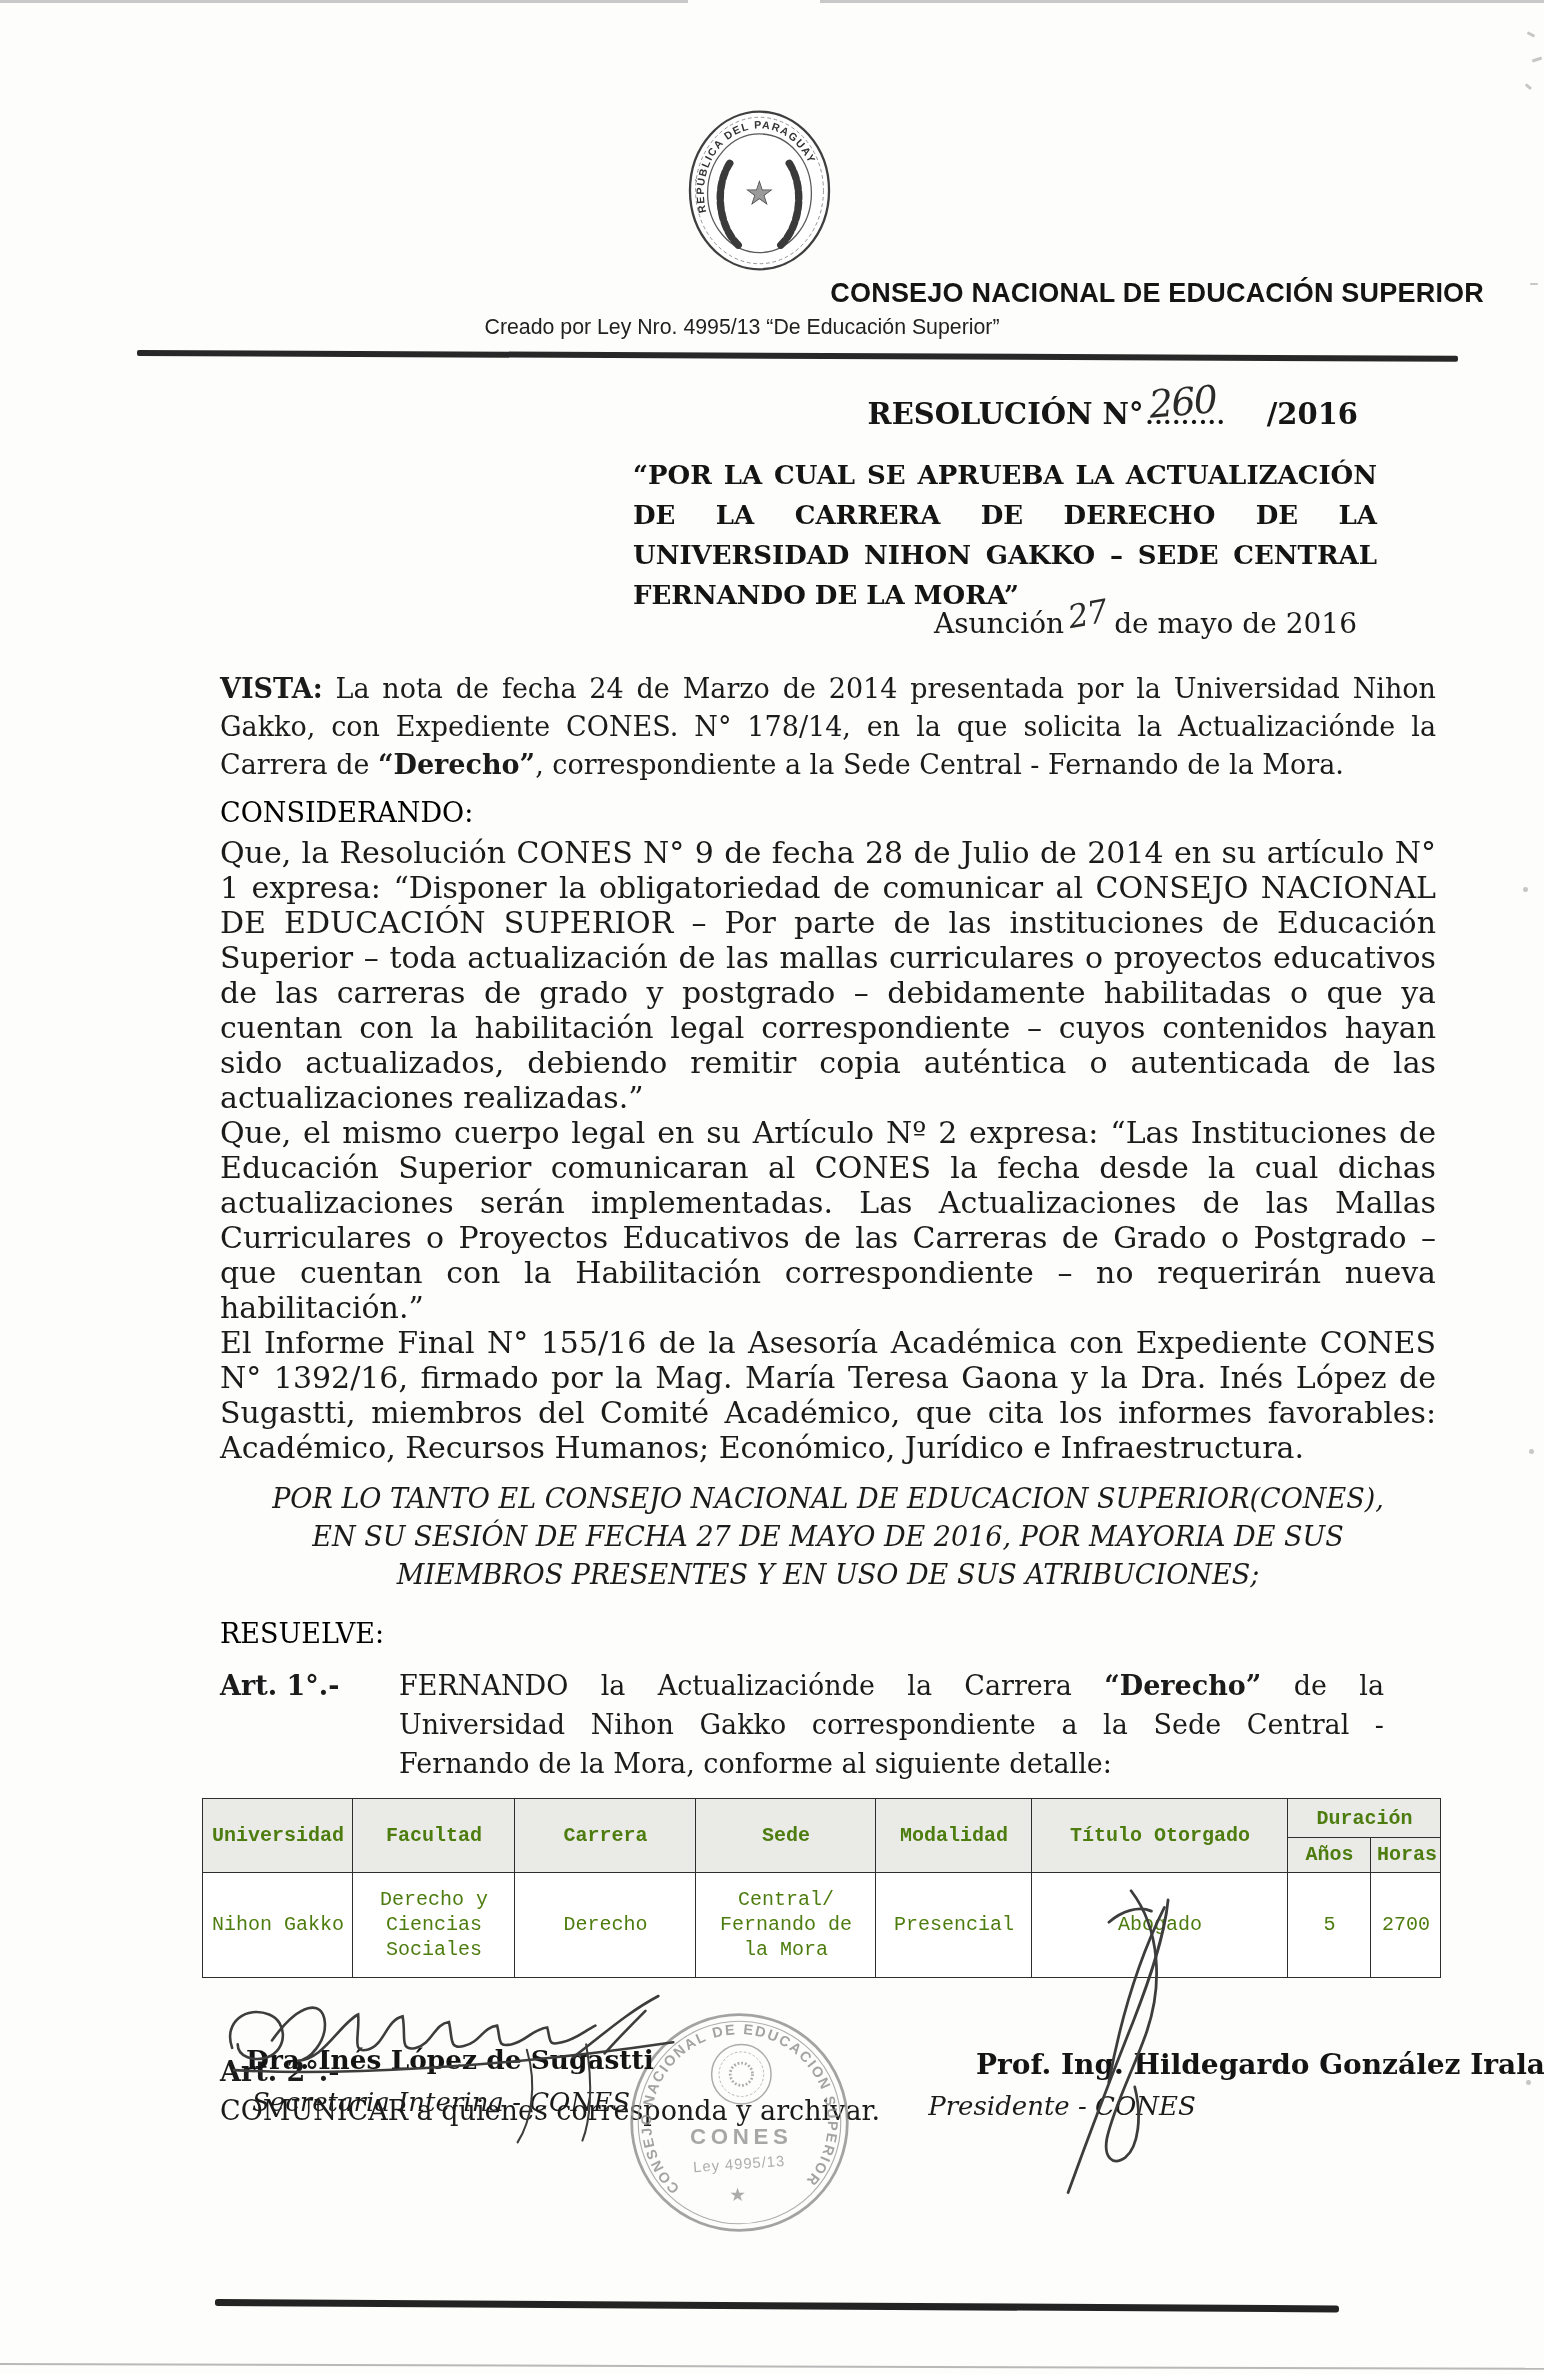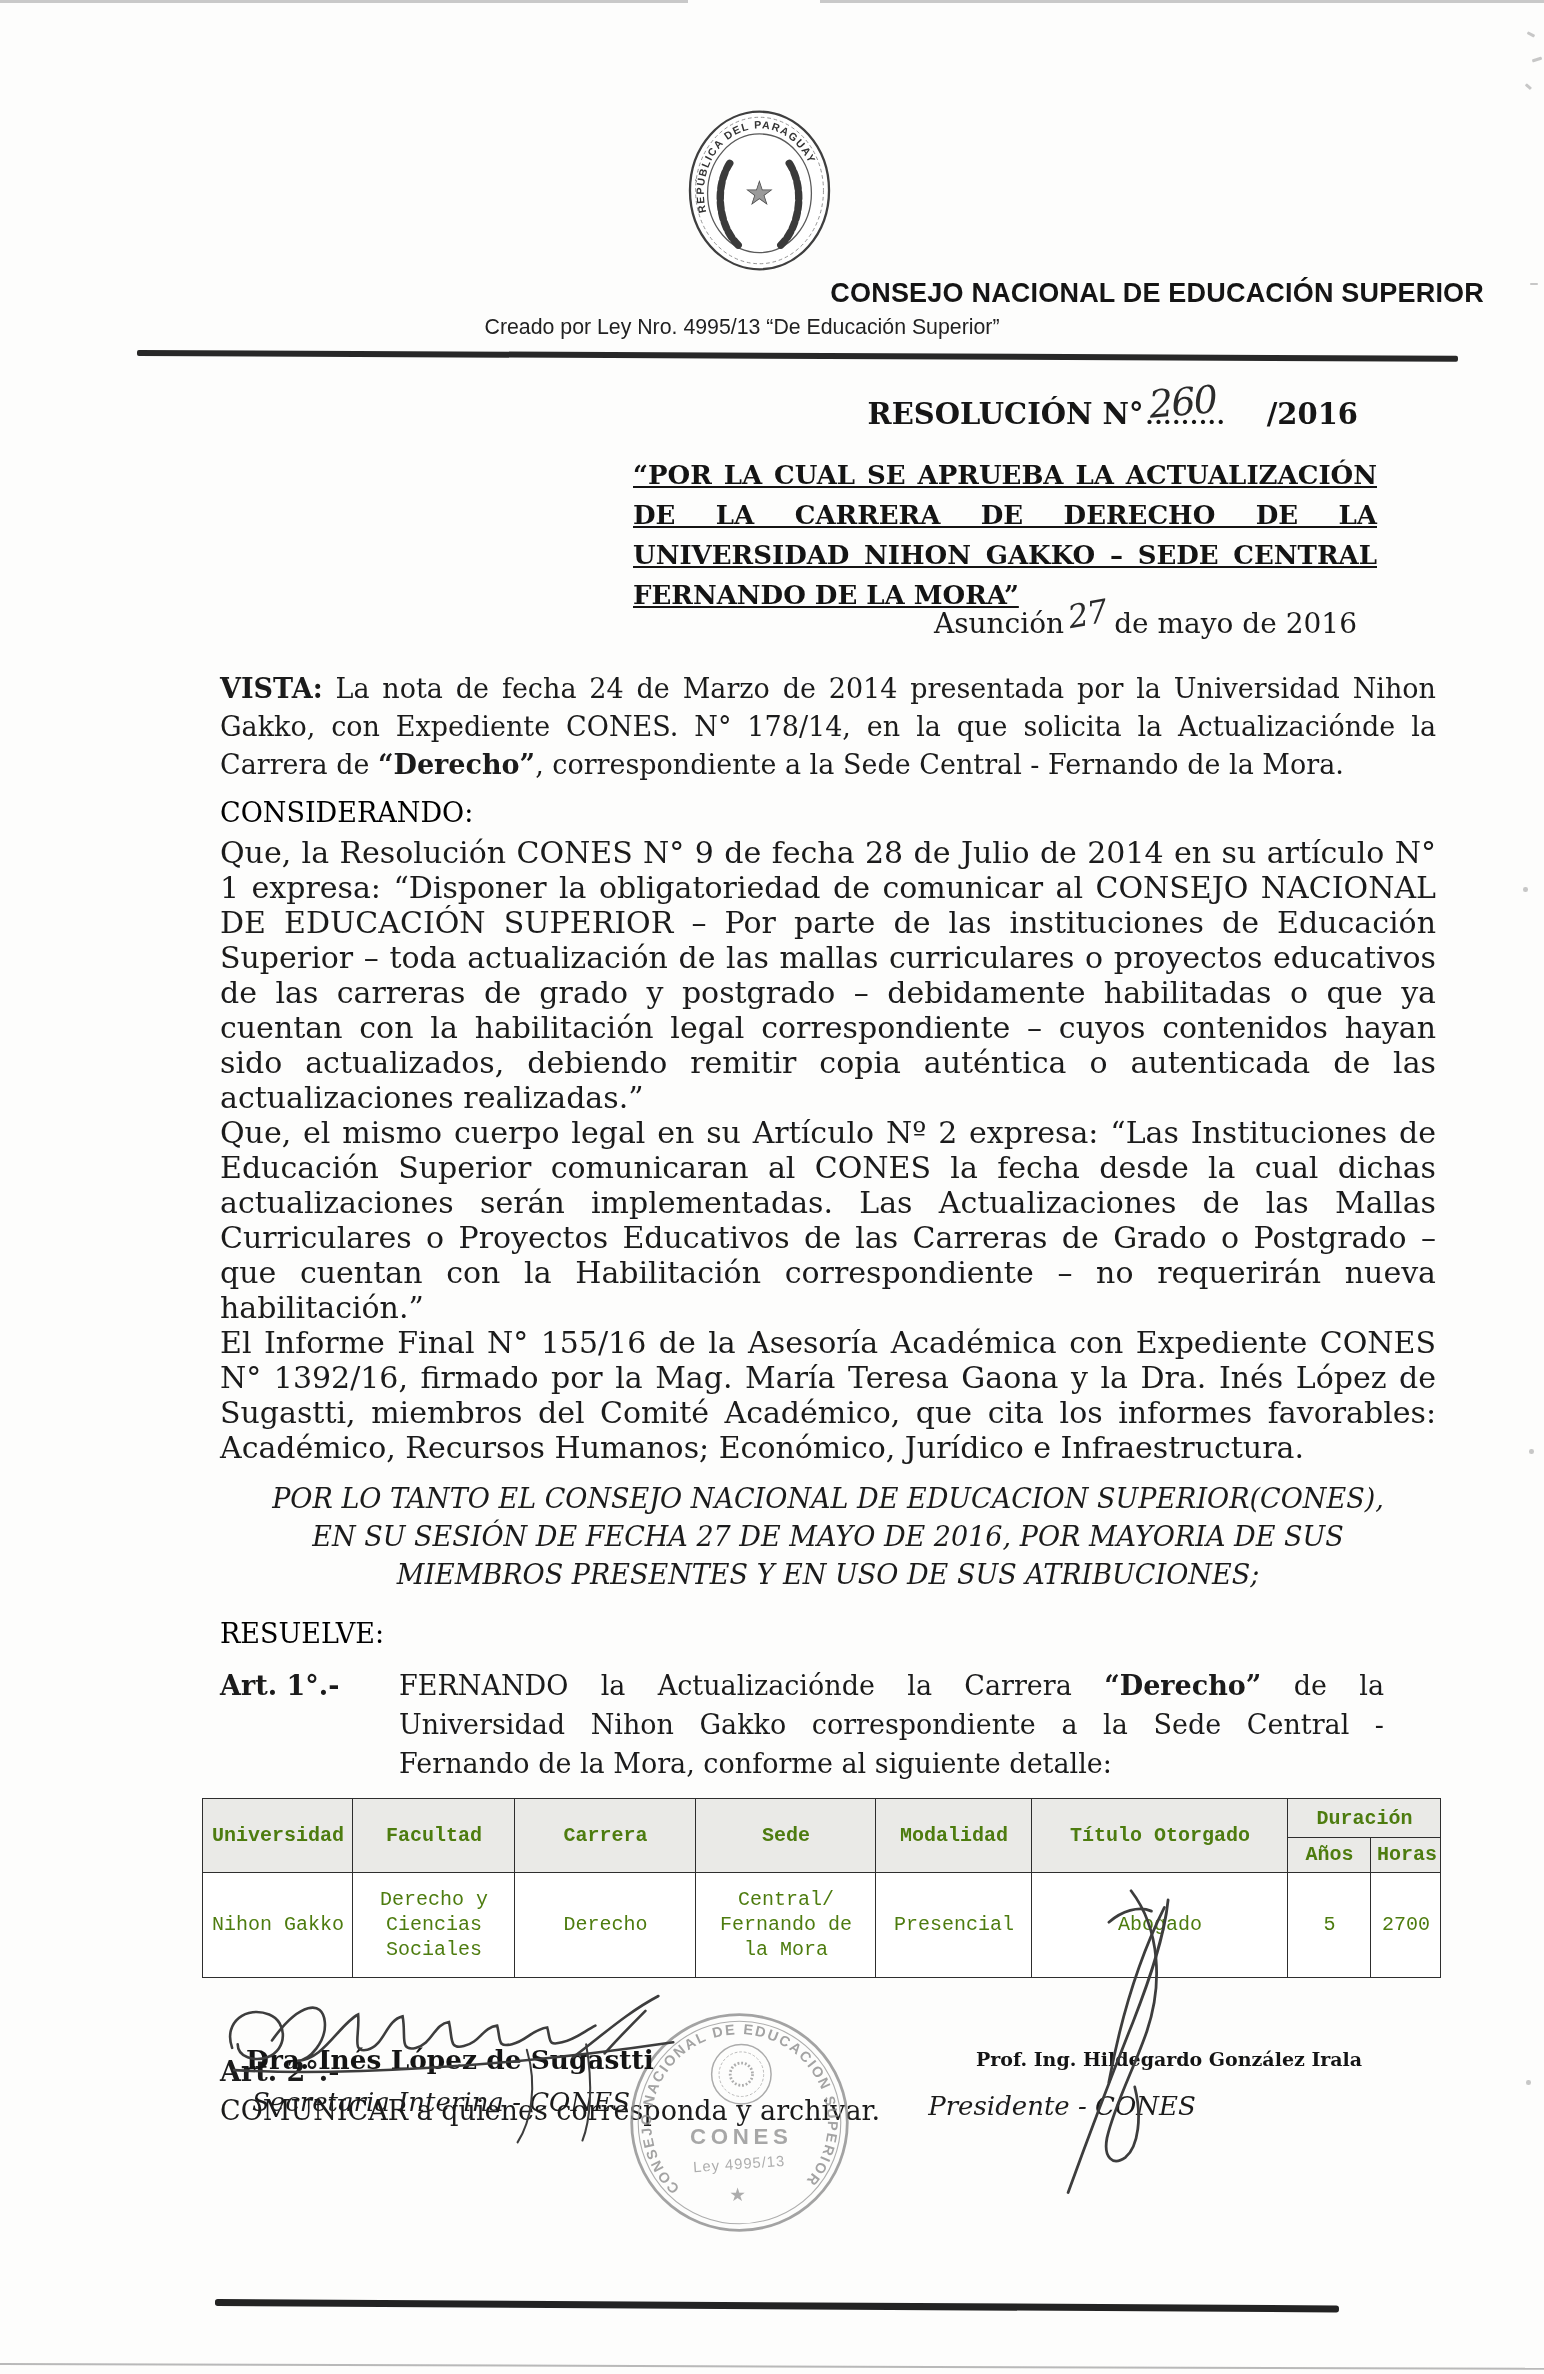--- a/index.html
+++ b/index.html
@@ -35,21 +35,21 @@
   }
   .dots-wrap{position:relative;display:inline-block;width:113px;height:43px;vertical-align:-9.3px;}
   .dots{position:absolute;left:1.9px;bottom:3.7px;font-size:23px;letter-spacing:0.9px;font-weight:bold;}
   .hand{font-style:italic;color:#2b2b2b;}
   .hand-260{
     position:absolute;left:5.6px;bottom:9.3px;font-size:38px;letter-spacing:-1.9px;
     transform:rotate(-5deg);font-weight:normal;
   }
   .res-title{
     position:absolute;top:455px;left:633px;width:744px;
-    font-weight:bold;font-size:26px;line-height:40px;text-align:justify;color:#141414;text-decoration:underline;
+    font-weight:bold;font-size:26px;line-height:40px;text-align:justify;color:#141414;
   }
   .date-line{
     position:absolute;top:603px;right:187px;white-space:nowrap;font-size:28px;
   }
   .hand-27{
     display:inline-block;font-size:32px;transform:rotate(-10deg);
     position:relative;top:-8.3px;margin:0 7.4px 0 3.7px;letter-spacing:-0.9px;
   }
   
   .content{position:absolute;top:670px;left:220px;width:1216px;}
@@ -239,20 +239,20 @@
     <g fill="none" stroke="#3d3d3d" stroke-width="3" stroke-linecap="round">
       <path d="M120,8 C152,50 154,110 137,160 C124,198 102,240 94,275 C90,296 100,306 114,296 C128,284 132,252 124,220"></path>
       <path d="M52,334 C76,268 100,205 122,150 C140,104 156,58 160,18"></path>
       <path d="M156,26 C128,82 108,150 96,215"></path>
       <path d="M96,42 C110,30 128,24 142,30"></path>
     </g>
   </svg>
 
   <div class="sig-name" style="left:246px;top:2044px;">Dra. Inés López de Sugastti</div>
   <div class="sig-title" style="left:252px;top:2087px;">Secretaria Interina - CONES</div>
-  <div class="sig-name" style="left:976px;top:2048px;font-size:19px;">Prof. Ing. Hildegardo González Irala</div>
+  <div class="sig-name" style="left:976px;top:2048px;font-size:28px;">Prof. Ing. Hildegardo González Irala</div>
   <div class="sig-title" style="left:923px;top:2091px;width:278px;">Presidente - CONES</div>
 
   <div class="bottom-rule"></div>
   <div class="bottom-faint"></div>
 
 </div>
 
 
 </body></html>

